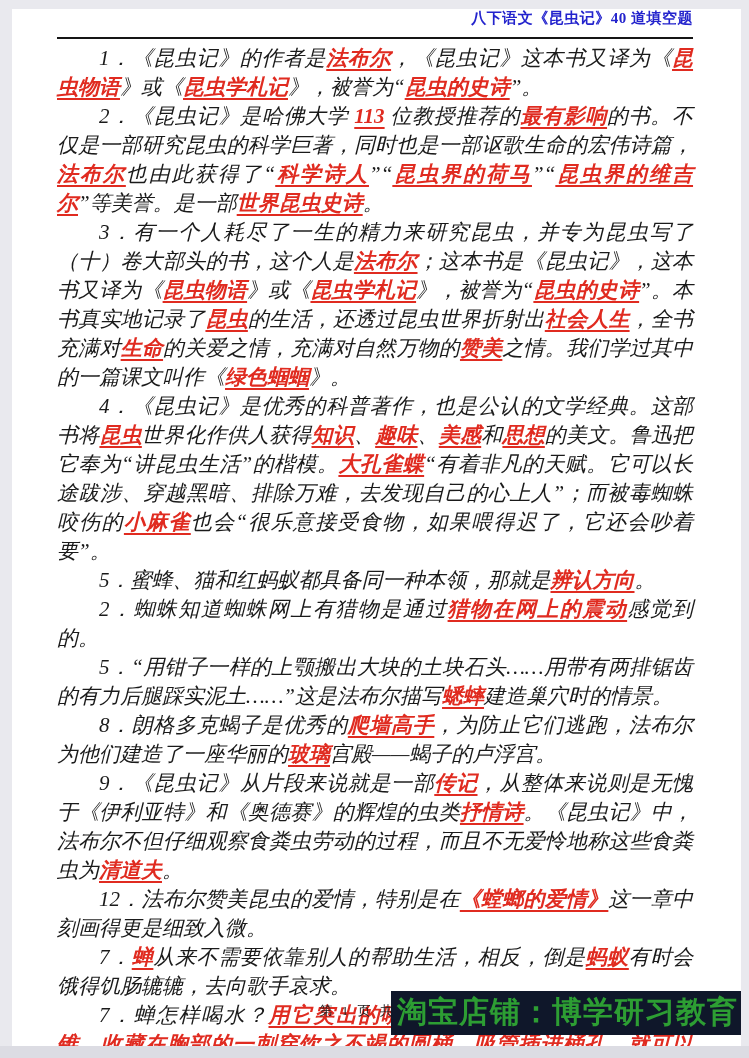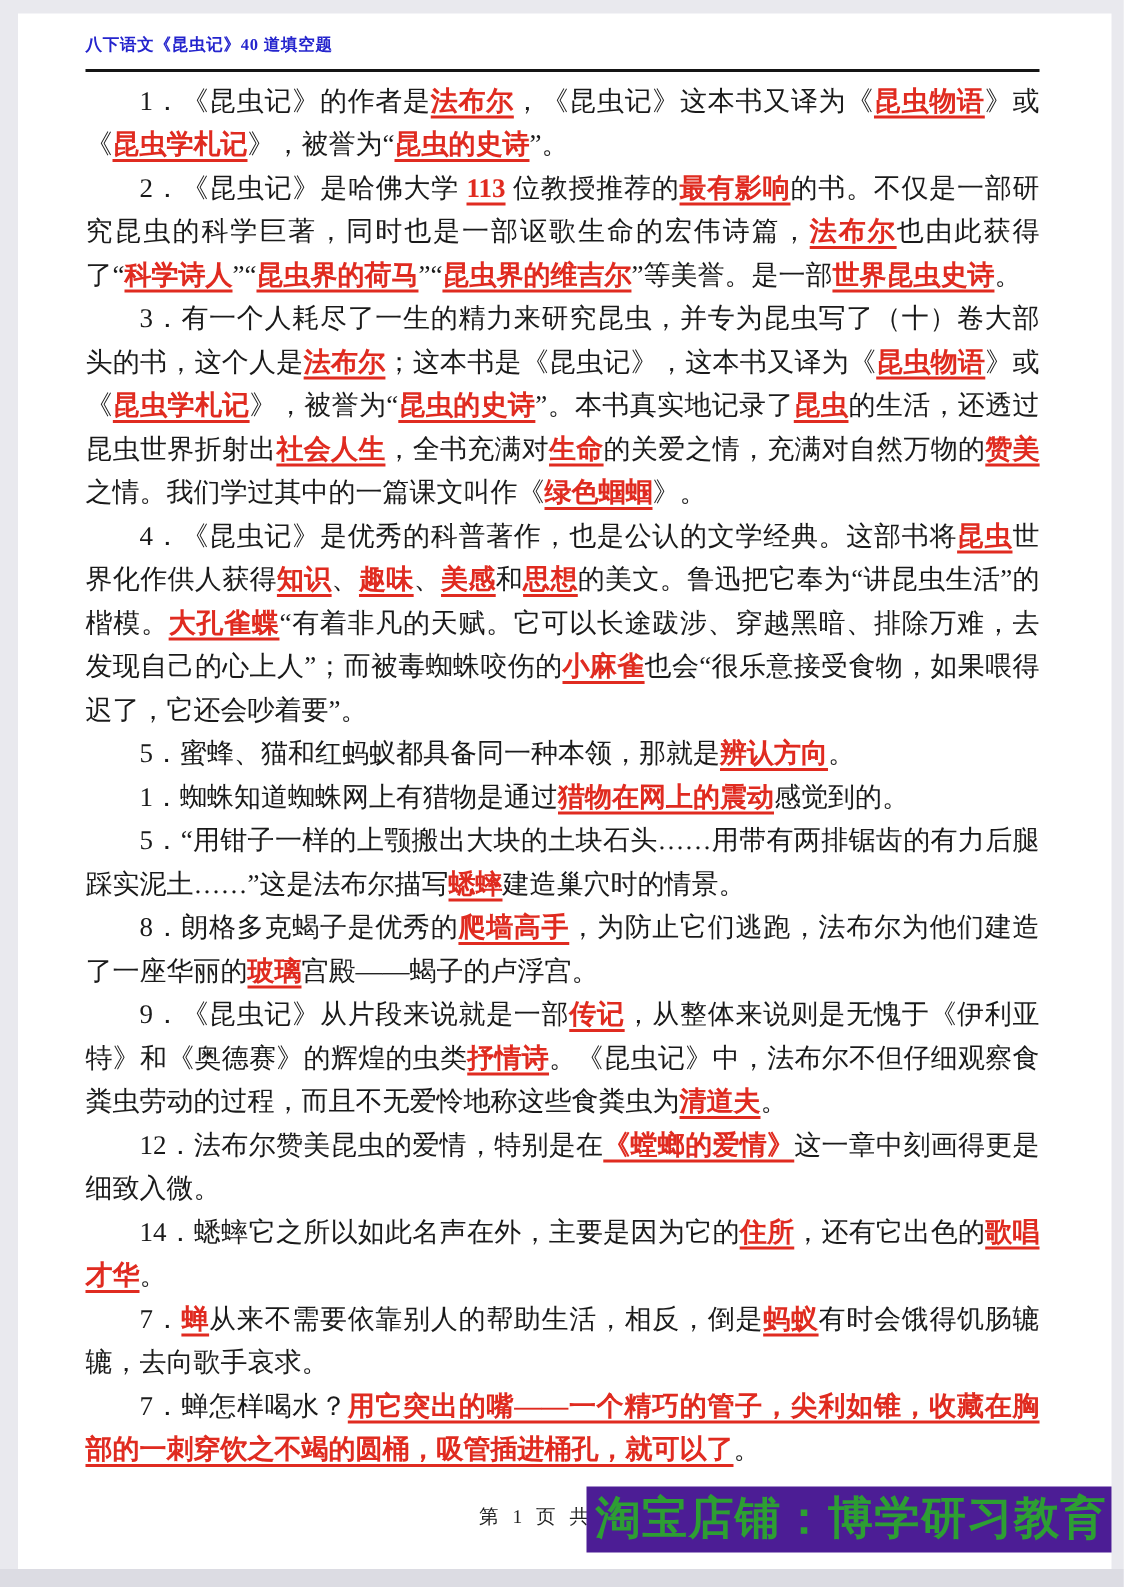--- a/index.html
+++ b/index.html
@@ -14,40 +14,40 @@
     position: absolute;
     left: 12px; top: 9px;
     width: 729px; height: 1037px;
     background: #ffffff;
   }
   .doc-content {
     position: absolute;
     left: 45px; right: 48px; top: 0;
   }
   .doc-title {
-    margin-top: 13px;
-    text-align: left;
-    font-size: 11px;
+    text-align: right;
+    font-size: 15px;
     font-weight: bold;
     color: #2424cd;
     letter-spacing: 0.5px;
   }
   .title-divider {
     border: none;
     border-top: 2px solid #151515;
     margin: 9px 0 0 0;
   }
   .question-list { margin-top: 5px; }
   .question-list p.q {
     margin: 0;
-    font-size: 18px;
+    font-size: 21px;
     line-height: 29px;
     color: #1a1a1a;
     text-indent: 2em;
     text-align: justify;
+    font-style: italic;
   }
   .question-list .ans {
     color: #e02b20;
     font-weight: bold;
     text-decoration: underline;
     text-decoration-thickness: 1.5px;
     text-underline-offset: 4px;
   }
   .page-footer {
     position: absolute;
@@ -59,21 +59,21 @@
     letter-spacing: 3px;
   }
   .shop-watermark {
     position: absolute;
     right: 0;
     bottom: 11px;
     font-family: "Liberation Sans", "DejaVu Sans", sans-serif;
     font-size: 30px;
     font-weight: bold;
     color: #2d9e33;
-    background: #4c1d95;
+    background: #0f172a;
     padding: 1px 3px 2px 6px;
     white-space: nowrap;
     letter-spacing: 1px;
   }
   .bottom-strip {
     position: absolute;
     left: 0; bottom: 0;
     width: 749px; height: 12px;
     background: #dcdce3;
   }
@@ -84,26 +84,25 @@
 <div class="doc-page">
   <div class="doc-content">
     <div class="doc-title">八下语文《昆虫记》40 道填空题</div>
     <hr class="title-divider">
     <div class="question-list">
         <p class="q"><span class="txt">1．《昆虫记》的作者是</span><span class="ans">法布尔</span><span class="txt">，《昆虫记》这本书又译为《</span><span class="ans">昆虫物语</span><span class="txt">》或《</span><span class="ans">昆虫学札记</span><span class="txt">》，被誉为“</span><span class="ans">昆虫的史诗</span><span class="txt">”。</span></p>
         <p class="q"><span class="txt">2．《昆虫记》是哈佛大学 </span><span class="ans">113</span><span class="txt"> 位教授推荐的</span><span class="ans">最有影响</span><span class="txt">的书。不仅是一部研究昆虫的科学巨著，同时也是一部讴歌生命的宏伟诗篇，</span><span class="ans">法布尔</span><span class="txt">也由此获得了“</span><span class="ans">科学诗人</span><span class="txt">”“</span><span class="ans">昆虫界的荷马</span><span class="txt">”“</span><span class="ans">昆虫界的维吉尔</span><span class="txt">”等美誉。是一部</span><span class="ans">世界昆虫史诗</span><span class="txt">。</span></p>
         <p class="q"><span class="txt">3．有一个人耗尽了一生的精力来研究昆虫，并专为昆虫写了（十）卷大部头的书，这个人是</span><span class="ans">法布尔</span><span class="txt">；这本书是《昆虫记》，这本书又译为《</span><span class="ans">昆虫物语</span><span class="txt">》或《</span><span class="ans">昆虫学札记</span><span class="txt">》，被誉为“</span><span class="ans">昆虫的史诗</span><span class="txt">”。本书真实地记录了</span><span class="ans">昆虫</span><span class="txt">的生活，还透过昆虫世界折射出</span><span class="ans">社会人生</span><span class="txt">，全书充满对</span><span class="ans">生命</span><span class="txt">的关爱之情，充满对自然万物的</span><span class="ans">赞美</span><span class="txt">之情。我们学过其中的一篇课文叫作《</span><span class="ans">绿色蝈蝈</span><span class="txt">》。</span></p>
         <p class="q"><span class="txt">4．《昆虫记》是优秀的科普著作，也是公认的文学经典。这部书将</span><span class="ans">昆虫</span><span class="txt">世界化作供人获得</span><span class="ans">知识</span><span class="txt">、</span><span class="ans">趣味</span><span class="txt">、</span><span class="ans">美感</span><span class="txt">和</span><span class="ans">思想</span><span class="txt">的美文。鲁迅把它奉为“讲昆虫生活”的楷模。</span><span class="ans">大孔雀蝶</span><span class="txt">“有着非凡的天赋。它可以长途跋涉、穿越黑暗、排除万难，去发现自己的心上人”；而被毒蜘蛛咬伤的</span><span class="ans">小麻雀</span><span class="txt">也会“很乐意接受食物，如果喂得迟了，它还会吵着要”。</span></p>
         <p class="q"><span class="txt">5．蜜蜂、猫和红蚂蚁都具备同一种本领，那就是</span><span class="ans">辨认方向</span><span class="txt">。</span></p>
-        <p class="q"><span class="txt">1．蜘蛛知道蜘蛛网上有猎物是通过</span><span class="ans">猎物在网上的震动</span><span class="txt">感觉到的。</span></p>
+        <p class="q"><span class="txt">2．蜘蛛知道蜘蛛网上有猎物是通过</span><span class="ans">猎物在网上的震动</span><span class="txt">感觉到的。</span></p>
         <p class="q"><span class="txt">5．“用钳子一样的上颚搬出大块的土块石头……用带有两排锯齿的有力后腿踩实泥土……”这是法布尔描写</span><span class="ans">蟋蟀</span><span class="txt">建造巢穴时的情景。</span></p>
         <p class="q"><span class="txt">8．朗格多克蝎子是优秀的</span><span class="ans">爬墙高手</span><span class="txt">，为防止它们逃跑，法布尔为他们建造了一座华丽的</span><span class="ans">玻璃</span><span class="txt">宫殿——蝎子的卢浮宫。</span></p>
         <p class="q"><span class="txt">9．《昆虫记》从片段来说就是一部</span><span class="ans">传记</span><span class="txt">，从整体来说则是无愧于《伊利亚特》和《奥德赛》的辉煌的虫类</span><span class="ans">抒情诗</span><span class="txt">。《昆虫记》中，法布尔不但仔细观察食粪虫劳动的过程，而且不无爱怜地称这些食粪虫为</span><span class="ans">清道夫</span><span class="txt">。</span></p>
         <p class="q"><span class="txt">12．法布尔赞美昆虫的爱情，特别是在</span><span class="ans">《螳螂的爱情》</span><span class="txt">这一章中刻画得更是细致入微。</span></p>
-        <p class="q"><span class="txt">14．蟋蟀它之所以如此名声在外，主要是因为它的</span><span class="ans">住所</span><span class="txt">，还有它出色的</span><span class="ans">歌唱才华</span><span class="txt">。</span></p>
         <p class="q"><span class="txt">7．</span><span class="ans">蝉</span><span class="txt">从来不需要依靠别人的帮助生活，相反，倒是</span><span class="ans">蚂蚁</span><span class="txt">有时会饿得饥肠辘辘，去向歌手哀求。</span></p>
         <p class="q"><span class="txt">7．蝉怎样喝水？</span><span class="ans">用它突出的嘴——一个精巧的管子，尖利如锥，收藏在胸部的一刺穿饮之不竭的圆桶，吸管插进桶孔，就可以了</span><span class="txt">。</span></p>
       </div>
   </div>
   <div class="page-footer">第 1 页 共 3 页</div>
   <div class="shop-watermark">淘宝店铺：博学研习教育</div>
 </div>
 <div class="bottom-strip"></div>
 
 </body></html>

